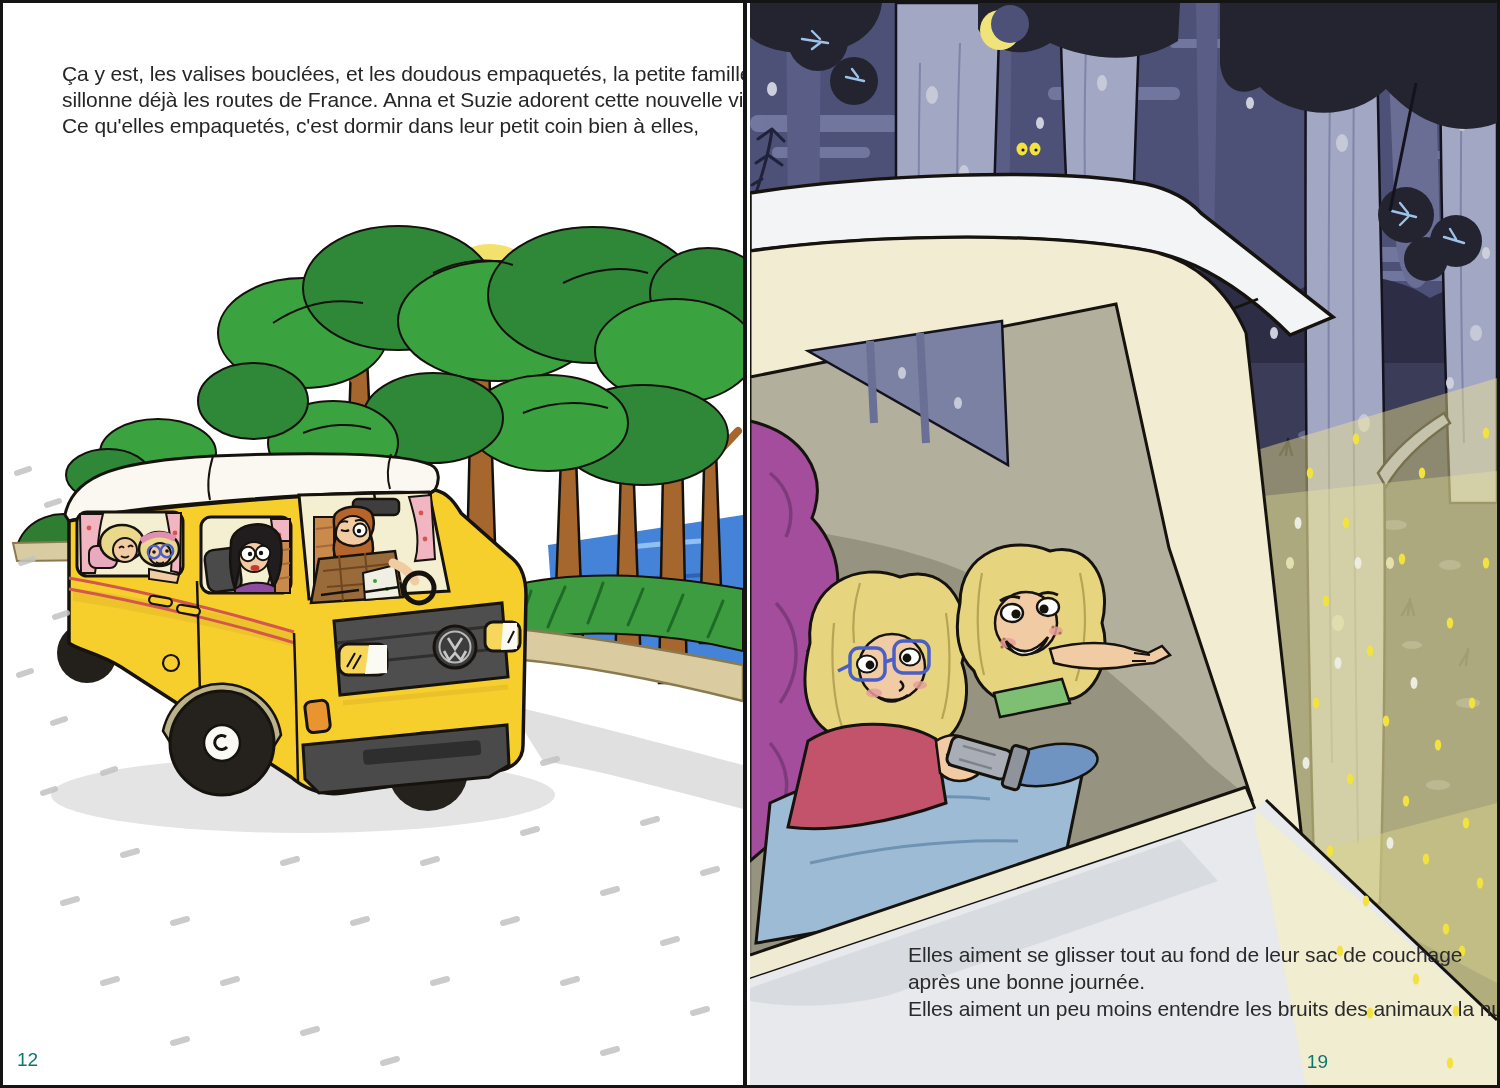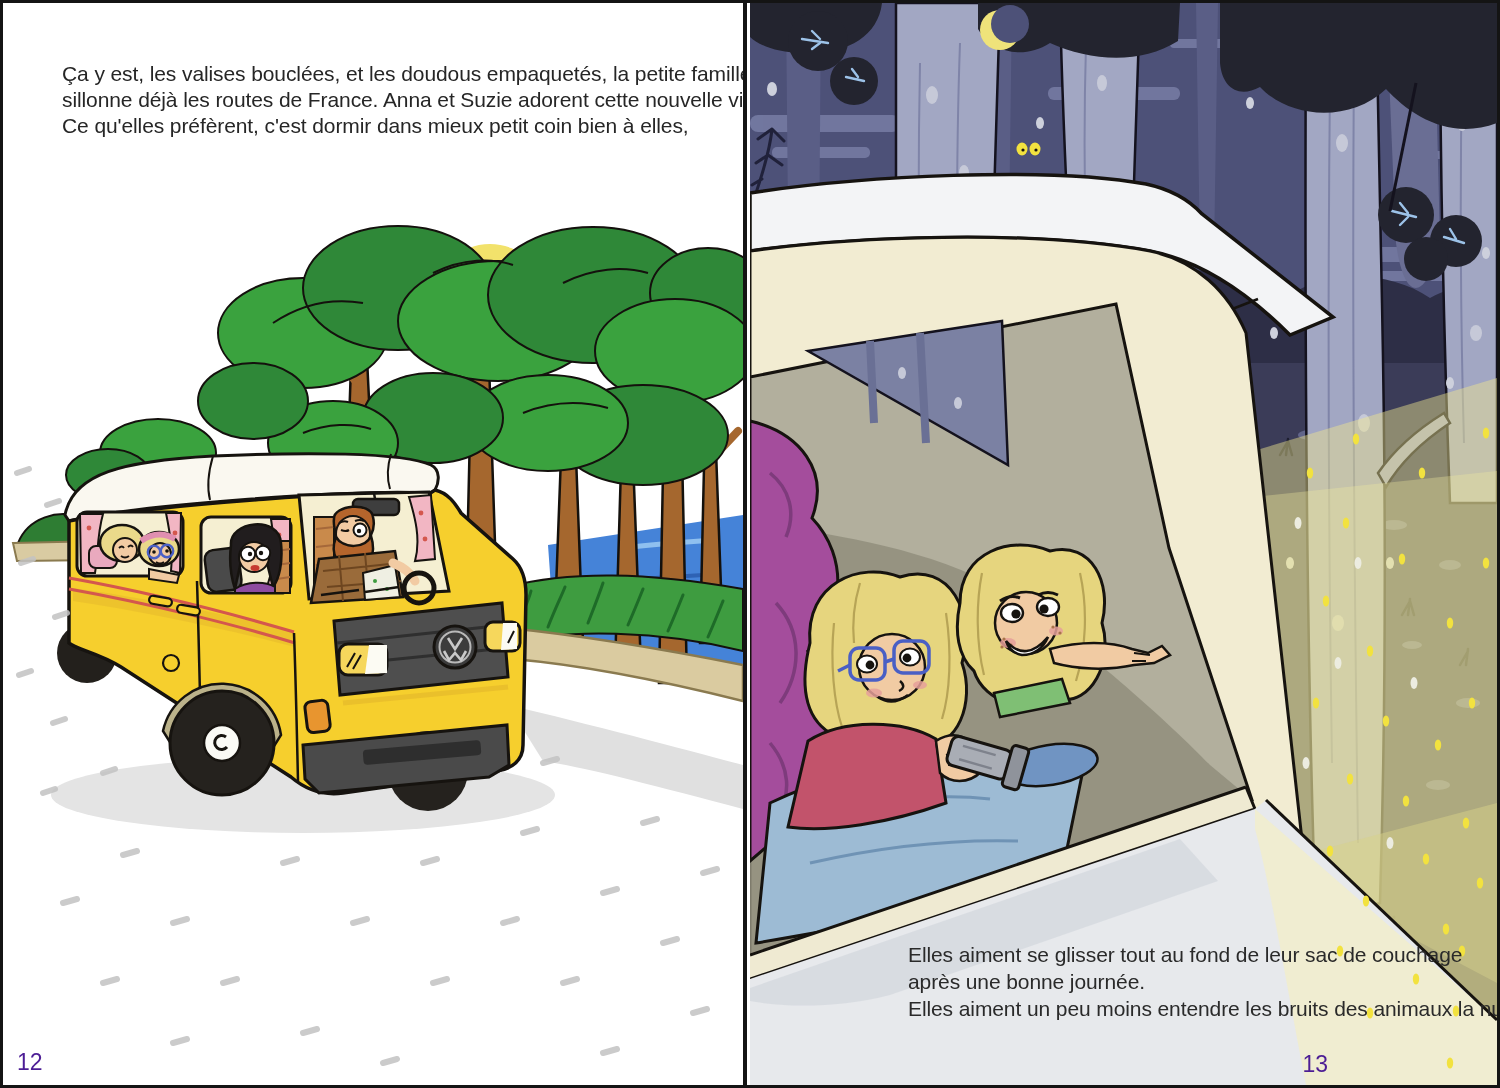--- a/index.html
+++ b/index.html
@@ -5,21 +5,21 @@
   html,body{margin:0;padding:0;background:#888;}
   .spread{position:relative;width:1500px;height:1088px;background:#fff;border:3px solid #141414;box-sizing:border-box;overflow:hidden;font-family:"Liberation Sans",sans-serif;}
   .page{position:absolute;top:0;height:1082px;background:#fff;}
   .page-left{left:0;width:740px;}
   .gutter{position:absolute;top:0;left:740px;width:4px;height:1082px;background:#141414;}
   .page-right{left:744px;width:598px;}
   .page-right svg{position:absolute;left:3px;top:0;}
   .para{position:absolute;left:59px;top:58px;color:#262626;font-size:21px;line-height:26px;letter-spacing:-0.1px;}
   .caption{position:absolute;left:161px;top:938px;color:#2a2a2a;font-size:21px;line-height:27px;letter-spacing:-0.1px;z-index:5;}
   .line{white-space:nowrap;}
-  .pageno{position:absolute;color:#4c1d95;font-size:23px;z-index:6;}
+  .pageno{position:absolute;color:#0f766e;font-size:19px;z-index:6;}
   .pageno-left{left:14px;top:1046px;}
   .pageno-right{right:17px;top:1048px;}
 </style>
 </head>
 <body>
 
 <div class="spread">
 
   <div class="page page-left">
 
@@ -250,21 +250,21 @@
           <line x1="700" y1="870" x2="714" y2="866"></line>
         <line x1="690" y1="1010" x2="704" y2="1006"></line>
           <line x1="600" y1="1050" x2="614" y2="1046"></line>
           <line x1="540" y1="760" x2="554" y2="756"></line>
       </g>
     </svg>
 
     <div class="para">
       <div class="line">Ça y est, les valises bouclées, et les doudous empaquetés, la petite famille</div>
       <div class="line">sillonne déjà les routes de France. Anna et Suzie adorent cette nouvelle vie.</div>
-      <div class="line">Ce qu'elles préfèrent, c'est dormir dans mieux petit coin bien à elles,</div>
+      <div class="line">Ce qu'elles empaquetés, c'est dormir dans leur petit coin bien à elles,</div>
     </div>
     <div class="pageno pageno-left">12</div>
   </div>
 
   <div class="gutter"></div>
 
   <div class="page page-right">
 
     <svg width="747" height="1082" viewBox="0 0 747 1082">
       <rect x="0" y="0" width="747" height="1082" fill="#4D5178"></rect>
@@ -520,16 +520,16 @@
           <ellipse cx="608" cy="560" rx="3.5" ry="6"></ellipse>
           <ellipse cx="664" cy="680" rx="3.5" ry="6"></ellipse>
       </g>
     </svg>
 
     <div class="caption">
       <div class="line">Elles aiment se glisser tout au fond de leur sac de couchage</div>
       <div class="line">après une bonne journée.</div>
       <div class="line">Elles aiment un peu moins entendre les bruits des animaux la nuit.</div>
     </div>
-    <div class="pageno pageno-right">13</div>
+    <div class="pageno pageno-right">19</div>
   </div>
 
 </div>
 
 </body></html>

